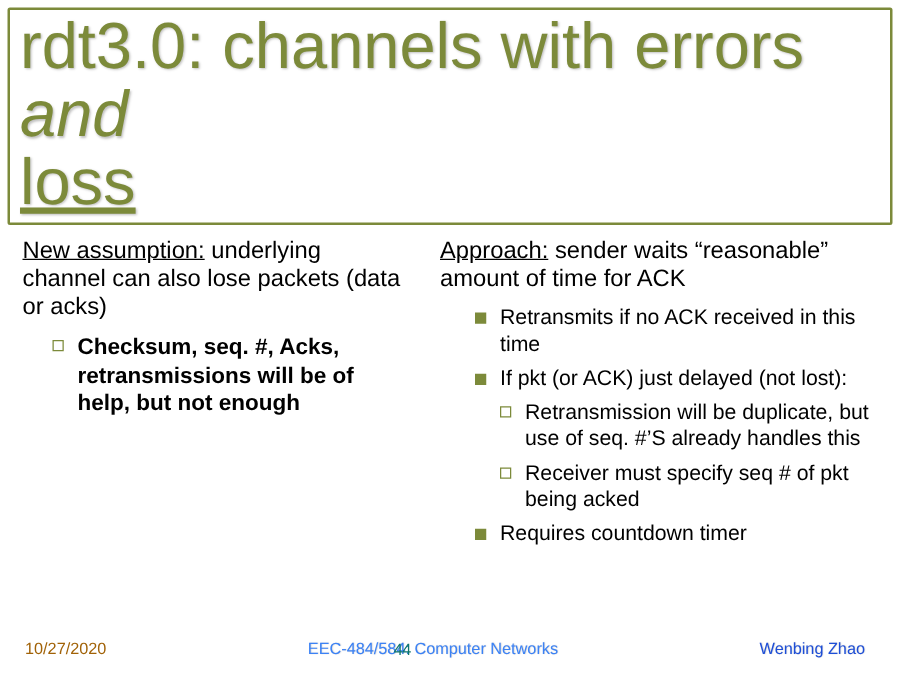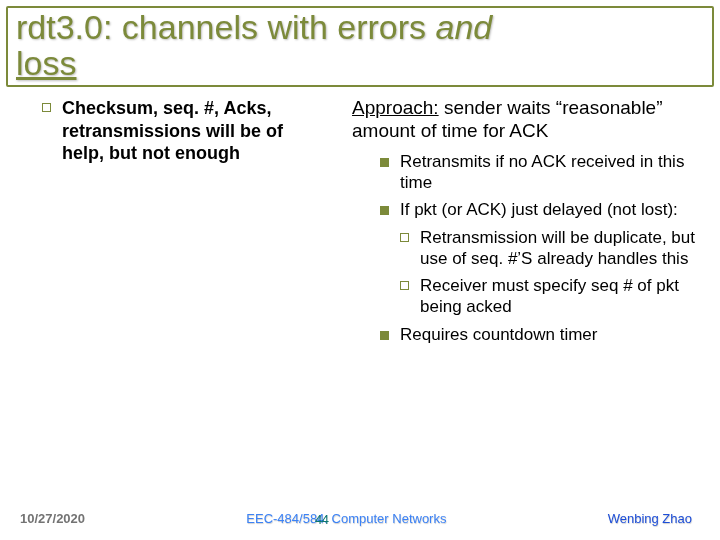--- a/index.html
+++ b/index.html
@@ -11,21 +11,21 @@
     position: relative;
     overflow: hidden;
   }
   .title-wrap {
     border: 2px solid #7c8a3a;
     border-radius: 2px;
     margin: 6px 6px 10px 6px;
     padding: 2px 8px 4px 8px;
   }
   .title {
-    font-size: 34px;
+    font-size: 52px;
     line-height: 1.05;
     color: #7c8a3a;
     font-weight: 400;
     text-shadow: 1px 1px 2px rgba(0,0,0,0.25);
   }
   .title .and { font-style: italic; }
   .title .loss { text-decoration: underline; }
   .cols {
     display: flex;
     padding: 0 14px 0 18px;
@@ -74,21 +74,21 @@
   .sub-indent { padding-left: 28px; }
   .sub-indent2 { padding-left: 48px; justify-content: space-between; }
   .footer {
     position: absolute;
     left: 0; right: 0; bottom: 14px;
     display: flex;
     justify-content: space-between;
     padding: 0 28px 0 20px;
     font-size: 13px;
   }
-  .footer .date { color: #737373; font-weight: bold; }
+  .footer .date { color: #a16207; }
   .footer .center { color: #3b82f6; text-shadow: 0.5px 0.5px 1px rgba(0,0,0,0.2); }
   .footer .author { color: #1d4ed8; text-shadow: 0.5px 0.5px 1px rgba(0,0,0,0.2); }
   .pageno {
     position: absolute;
     left: 315px;
     bottom: 13px;
     font-size: 13px;
     color: #0f766e;
     letter-spacing: -0.5px;
   }
@@ -100,20 +100,23 @@
   <div class="title">
     <span>rdt3.0: channels with errors </span><span class="and">and</span>
     <br>
     <span class="loss">loss</span>
   </div>
 </div>
 
 <div class="cols">
 
   <div class="col-left">
+    <div class="para">
+      <span class="ul">New assumption:</span><span> underlying channel can also lose packets (data or acks)</span>
+    </div>
     <div class="bullet-row indent1">
       <div class="sq-open">
           <div class="box"></div>
         </div>
       <div>Checksum, seq. #, Acks, retransmissions will be of help, but not enough</div>
     </div>
   </div>
 
   <div class="col-right">
     <div class="para">

